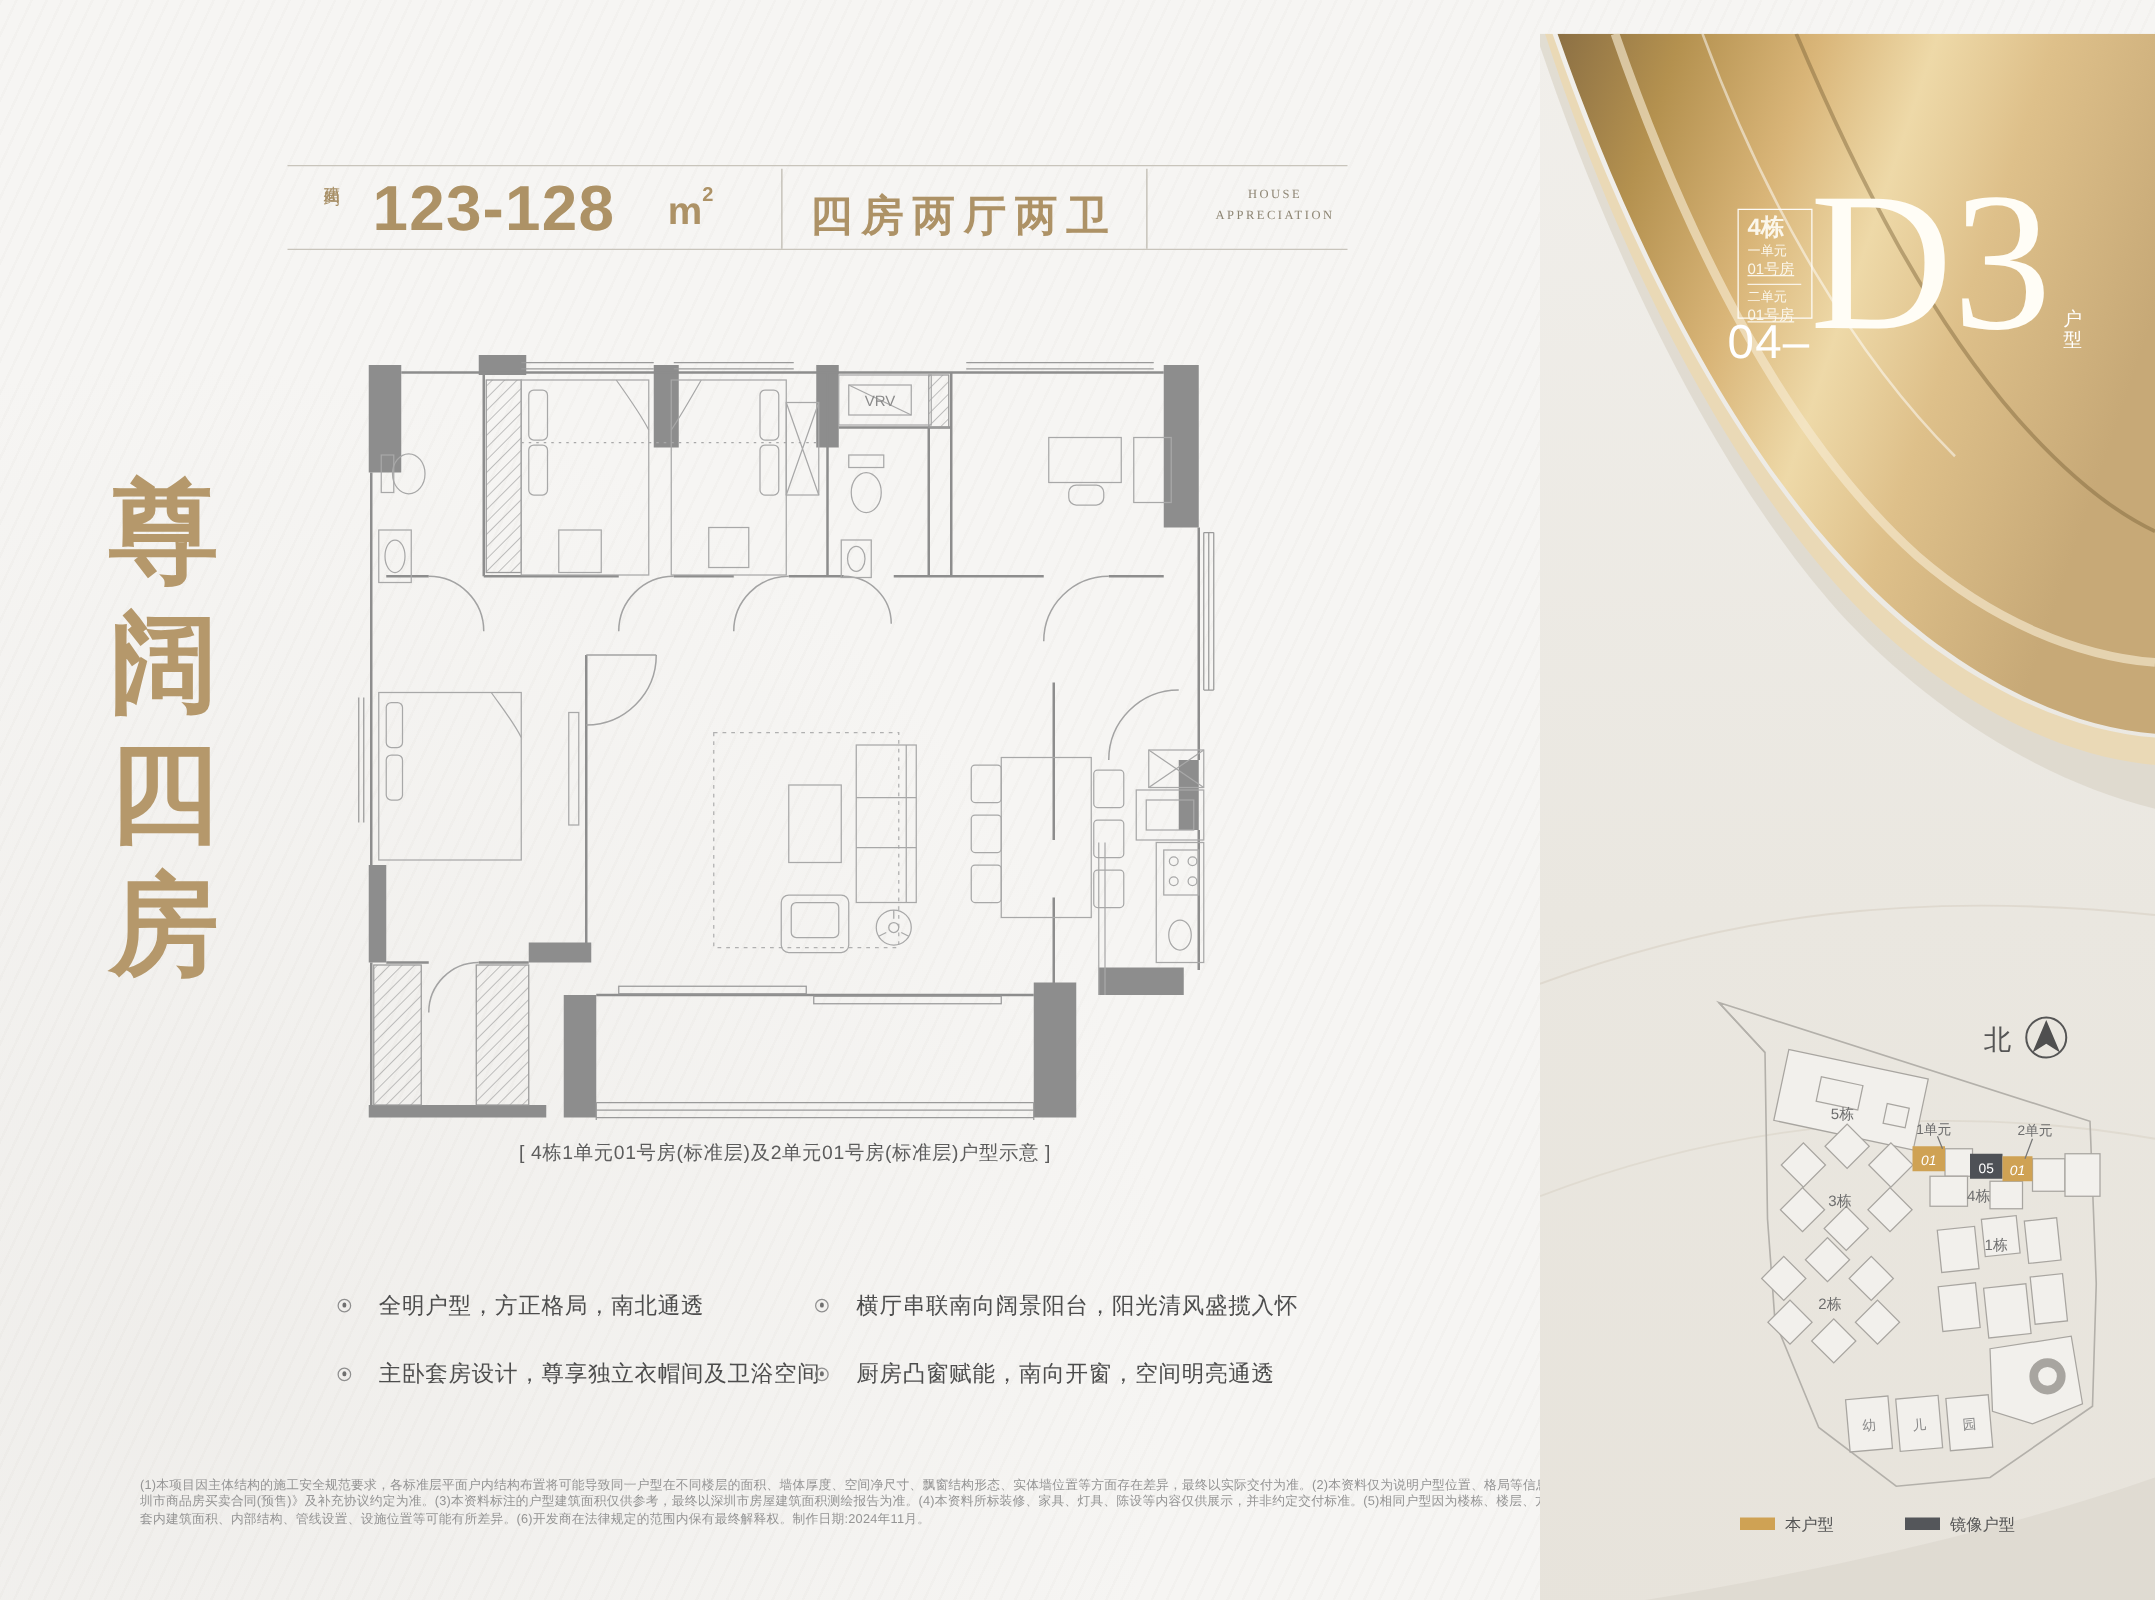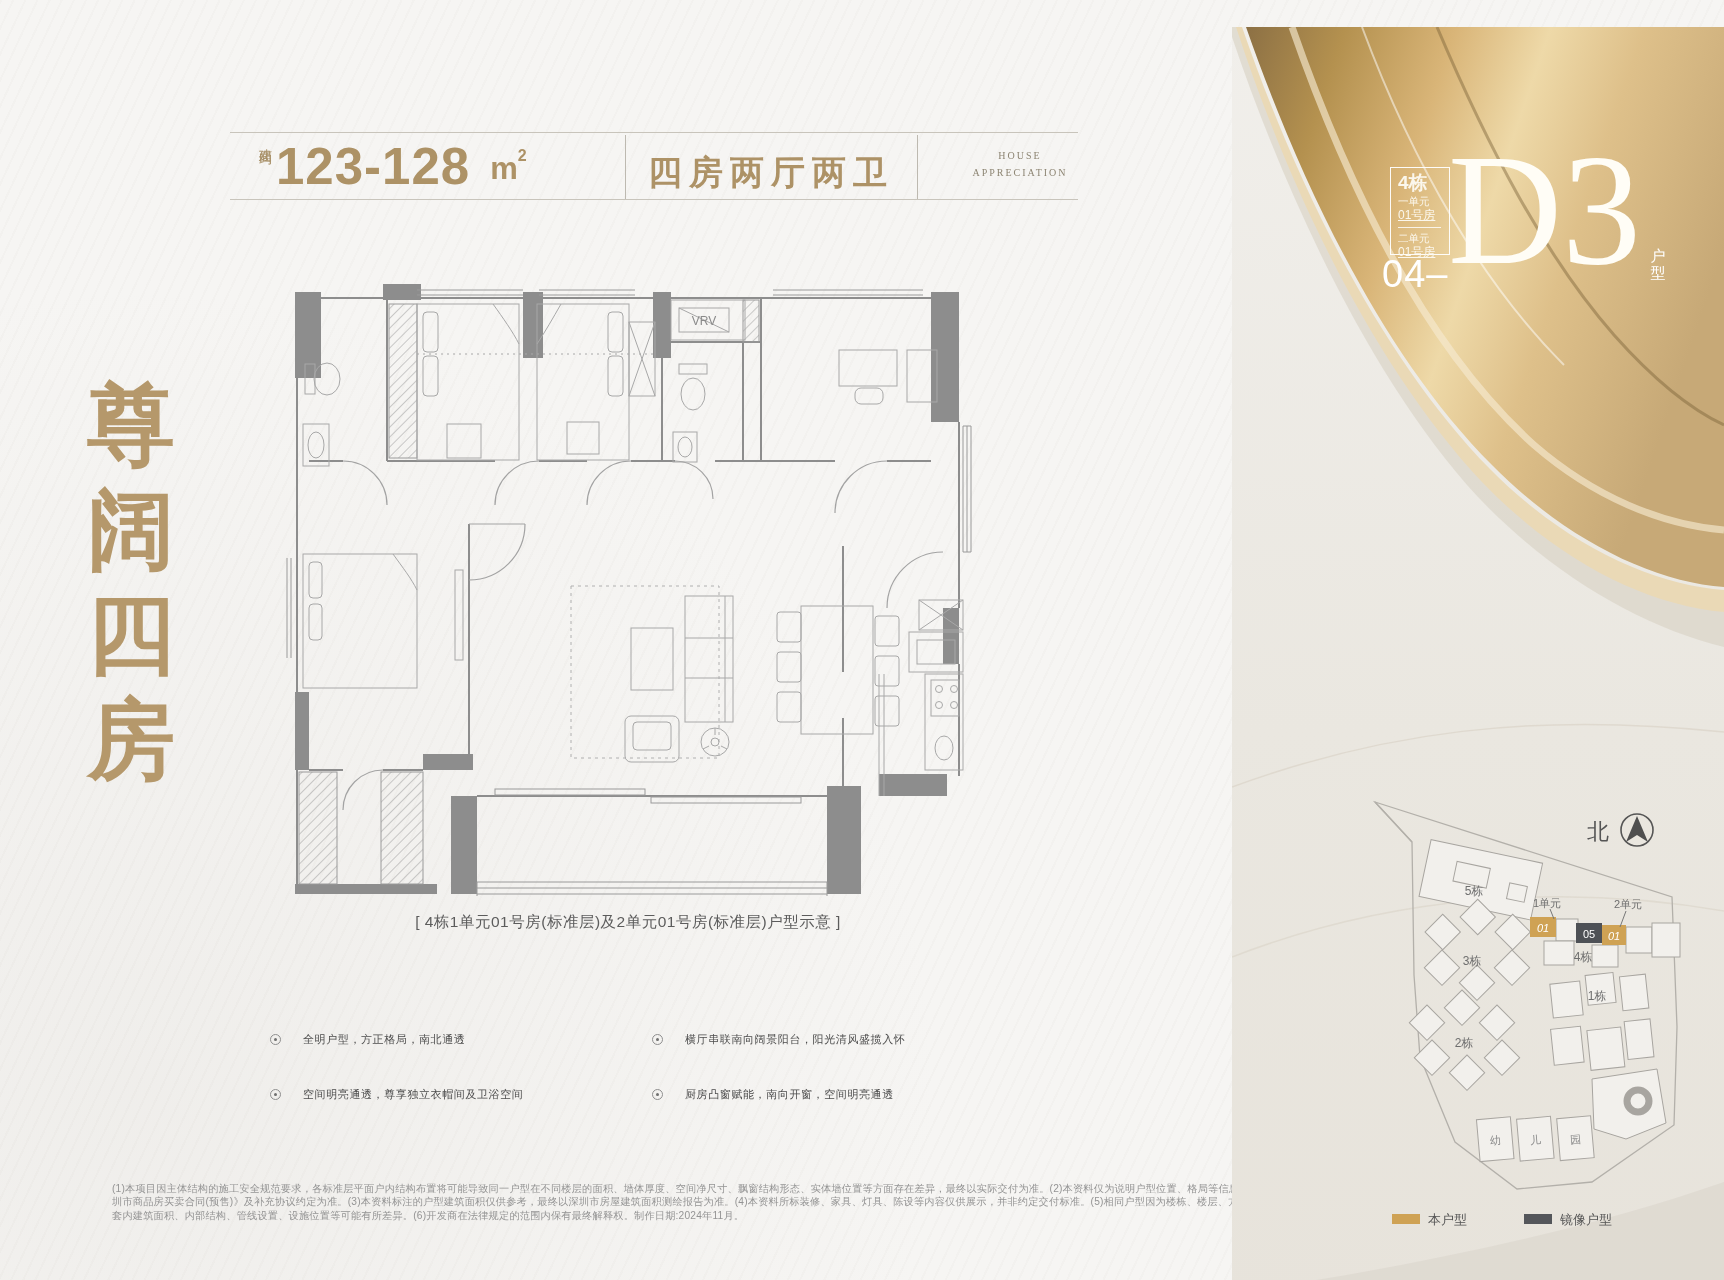--- a/index.html
+++ b/index.html
@@ -6,38 +6,38 @@
   body{font-family:"Liberation Sans","DejaVu Sans",sans-serif;}
   .stage{position:relative;width:1724px;height:1280px;overflow:hidden;
     background:#f6f5f3;
     background-image:
       repeating-linear-gradient(115deg, rgba(170,162,150,0.045) 0 2px, rgba(255,255,255,0) 2px 11px),
       radial-gradient(circle at 8% 85%, rgba(180,174,164,0.10), rgba(255,255,255,0) 42%);
   }
   
   .rule{position:absolute;height:1px;background:#c8c4bb;width:848px;left:230px;}
   .vdiv{position:absolute;width:1px;background:#bdb9b0;height:64px;top:135px;}
-  .area-wrap{position:absolute;left:256px;top:134px;height:64px;display:flex;align-items:center;gap:2px;color:#ad9266;}
+  .area-wrap{position:absolute;left:256px;top:134px;height:64px;display:flex;align-items:center;gap:24px;color:#ad9266;}
   .area-prefix{writing-mode:vertical-rl;text-orientation:upright;font-size:13px;letter-spacing:2px;color:#a89068;height:56px;}
   .area-value{font-size:51px;font-weight:bold;letter-spacing:1px;line-height:1;}
   .area-unit{font-size:31px;font-weight:bold;line-height:1;margin-left:18px;}
   .area-sup{font-size:16px;font-weight:bold;vertical-align:18px;}
   .layout-label{position:absolute;left:625px;top:150px;width:292px;text-align:center;
     font-size:34px;color:#ad9266;letter-spacing:7px;font-weight:600;}
   .brand{position:absolute;left:940px;top:147px;width:160px;text-align:center;color:#8d8573;
     font-size:10px;letter-spacing:2px;line-height:17px;font-family:Liberation Serif, serif;}
   
   .hero{position:absolute;left:86px;top:372px;width:90px;display:flex;flex-direction:column;
     font-size:88px;line-height:105px;font-weight:bold;color:#b5986b;text-align:center;}
   
   .floorplan{position:absolute;left:283px;top:256px;width:690px;height:650px;}
   .fp-caption{position:absolute;left:283px;top:912px;width:690px;text-align:center;
     font-size:15.5px;color:#5c5c5c;letter-spacing:0.5px;}
   
-  .feat{position:absolute;display:flex;align-items:center;gap:22px;font-size:11px;color:#4d4d4d;letter-spacing:0.6px;}
+  .feat{position:absolute;display:flex;align-items:center;gap:22px;font-size:18px;color:#4d4d4d;letter-spacing:0.6px;}
   .bullet{width:9px;height:9px;border:1.5px solid #8f8f8f;border-radius:50%;display:flex;align-items:center;justify-content:center;flex:0 0 auto;}
   .bullet i{width:3.5px;height:3.5px;background:#6f6f6f;border-radius:50%;}
   
   .disclaimer{position:absolute;left:112px;top:1182px;color:#949494;font-size:10.2px;line-height:13.4px;letter-spacing:0.2px;}
   .disclaimer div{white-space:nowrap;}
   
   .panel{position:absolute;left:1232px;top:0;width:492px;height:1280px;margin-top:27px;}
   .ribbon{position:absolute;left:0;top:0;width:492px;height:1280px;}
   .unit-badge{position:absolute;left:158px;top:140px;width:60px;height:88px;border:1px solid rgba(255,255,255,0.95);
     color:#fbf7ec;padding:3px 0 0 7px;box-sizing:border-box;}
@@ -242,21 +242,21 @@
   <div class="feat" style="left:270px;top:1032px">
     <span class="bullet">
         <i></i>
       </span>
     <span>全明户型，方正格局，南北通透</span>
   </div>
   <div class="feat" style="left:270px;top:1087px">
     <span class="bullet">
         <i></i>
       </span>
-    <span>空间明亮通透，尊享独立衣帽间及卫浴空间</span>
+    <span>主卧套房设计，尊享独立衣帽间及卫浴空间</span>
   </div>
   <div class="feat" style="left:652px;top:1032px">
     <span class="bullet">
         <i></i>
       </span>
     <span>横厅串联南向阔景阳台，阳光清风盛揽入怀</span>
   </div>
   <div class="feat" style="left:652px;top:1087px">
     <span class="bullet">
         <i></i>

